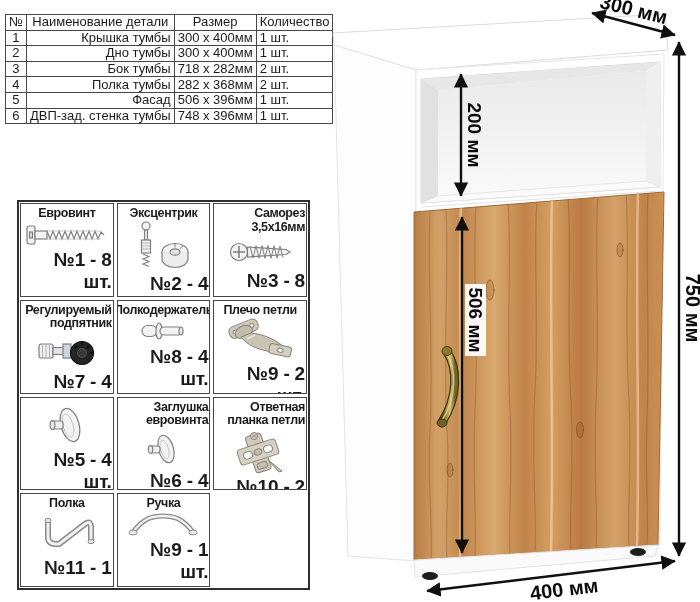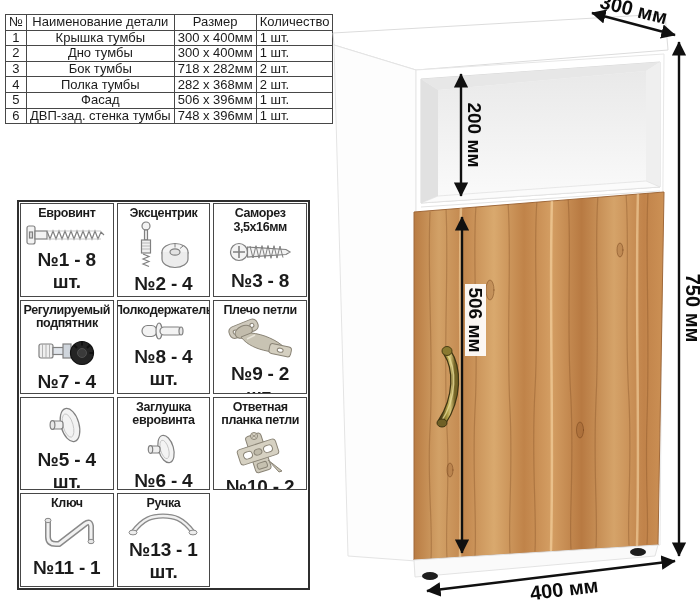--- a/index.html
+++ b/index.html
@@ -6,30 +6,30 @@
   .stage{position:relative;width:700px;height:602px;background:#ffffff;overflow:hidden;
          font-family:"Liberation Sans",sans-serif;color:#1b1b1b;}
 
   
   .parts{position:absolute;left:5px;top:14px;width:308px;border-collapse:collapse;
          font-size:13px;line-height:14px;}
   .parts th,.parts td{border:1px solid #474747;padding:0 3px;height:14.6px;white-space:nowrap;
          font-weight:normal;}
   .parts th{text-align:center;}
   .c-num{width:28px;text-align:center;}
-  .c-name{width:128px;text-align:center;}
+  .c-name{width:128px;text-align:right;}
   .c-size{width:82px;text-align:center;}
   .c-qty{width:58px;text-align:left;}
 
   
   .hw{position:absolute;left:17px;top:200px;width:293px;height:390px;
       display:grid;grid-template-columns:repeat(3,1fr);grid-template-rows:repeat(4,1fr);
       gap:3px;border:2px solid #2f2f2f;background:#fff;box-sizing:border-box;padding:1px;}
   .cell{border:1px solid #474747;display:flex;flex-direction:column;align-items:center;
-        justify-content:space-between;text-align:center;padding:3px 1px 3px;overflow:hidden;}
+        justify-content:space-between;text-align:right;padding:3px 1px 3px;overflow:hidden;}
   .cell .t{font-weight:bold;font-size:12.5px;line-height:13.5px;letter-spacing:-0.4px;}
   .cell .c{font-weight:bold;font-size:19px;letter-spacing:-0.2px;}
   .cell .ic{flex:1;display:flex;align-items:center;justify-content:center;}
 
   
   .cab{position:absolute;left:330px;top:0;width:370px;height:602px;}
   .dim{font-family:"Liberation Sans",sans-serif;font-weight:bold;fill:#0b0b0b;}
 </style>
 </head>
 <body>
@@ -226,21 +226,21 @@
           </g>
           <circle cx="24" cy="8" r="3.5" fill="#d8d3c4"></circle>
           <path d="M22,6.5 l4,3 M26,6.5 l-4,3" stroke-width="0.8"></path>
           <path d="M38,32 L52,43 l-3,1 z" fill="#c9c4b4"></path>
         </svg>
       </div>
       <div class="c">№10 - 2 шт.</div>
     </div>
 
     <div class="cell">
-      <div class="t">Ключ</div>
+      <div class="t">Полка</div>
       <div class="ic">
         <svg width="70" height="46" viewBox="0 0 70 46" fill="none">
           <path d="M16,10 L16,26 Q16,33 24,33 L27,33 L53,13 Q58,9 59,15 L59,30" stroke="#8a8a8a" stroke-width="6" stroke-linecap="round" stroke-linejoin="round"></path>
           <path d="M16,10 L16,26 Q16,33 24,33 L27,33 L53,13 Q58,9 59,15 L59,30" stroke="#f1f1f1" stroke-width="3" stroke-linecap="round" stroke-linejoin="round"></path>
           <ellipse cx="16" cy="9.5" rx="3" ry="2.2" fill="#e6e6e6" stroke="#8a8a8a" stroke-width="1"></ellipse>
           <ellipse cx="59" cy="30.5" rx="3" ry="2.2" fill="#e6e6e6" stroke="#8a8a8a" stroke-width="1"></ellipse>
         </svg>
       </div>
       <div class="c">№11 - 1 шт.</div>
     </div>
@@ -248,21 +248,21 @@
     <div class="cell">
       <div class="t">Ручка</div>
       <div class="ic">
         <svg width="70" height="24" viewBox="0 0 70 24" fill="none">
           <path d="M5,19 C16,5 24,3 35,3 C46,3 54,5 65,19" stroke="#8a8a8a" stroke-width="5" stroke-linecap="round"></path>
           <path d="M5,19 C16,5 24,3 35,3 C46,3 54,5 65,19" stroke="#f1f1f1" stroke-width="2.4" stroke-linecap="round"></path>
           <ellipse cx="5" cy="19.5" rx="4" ry="2.4" fill="#ededed" stroke="#8a8a8a" stroke-width="1"></ellipse>
           <ellipse cx="65" cy="19.5" rx="4" ry="2.4" fill="#ededed" stroke="#8a8a8a" stroke-width="1"></ellipse>
         </svg>
       </div>
-      <div class="c">№13 - 1 шт.</div>
+      <div class="c">№9 - 1 шт.</div>
     </div>
 
   </div>
 
   <svg class="cab" viewBox="0 0 370 602" width="370" height="602">
     <defs>
       <marker id="ah" viewBox="0 0 9 9" refX="8.5" refY="4.5" markerWidth="6" markerHeight="6" orient="auto-start-reverse">
           <path d="M0,0 L9,4.5 L0,9 z" fill="#101010"></path>
         </marker>
       <linearGradient id="wood" x1="0" y1="0" x2="1" y2="0">

